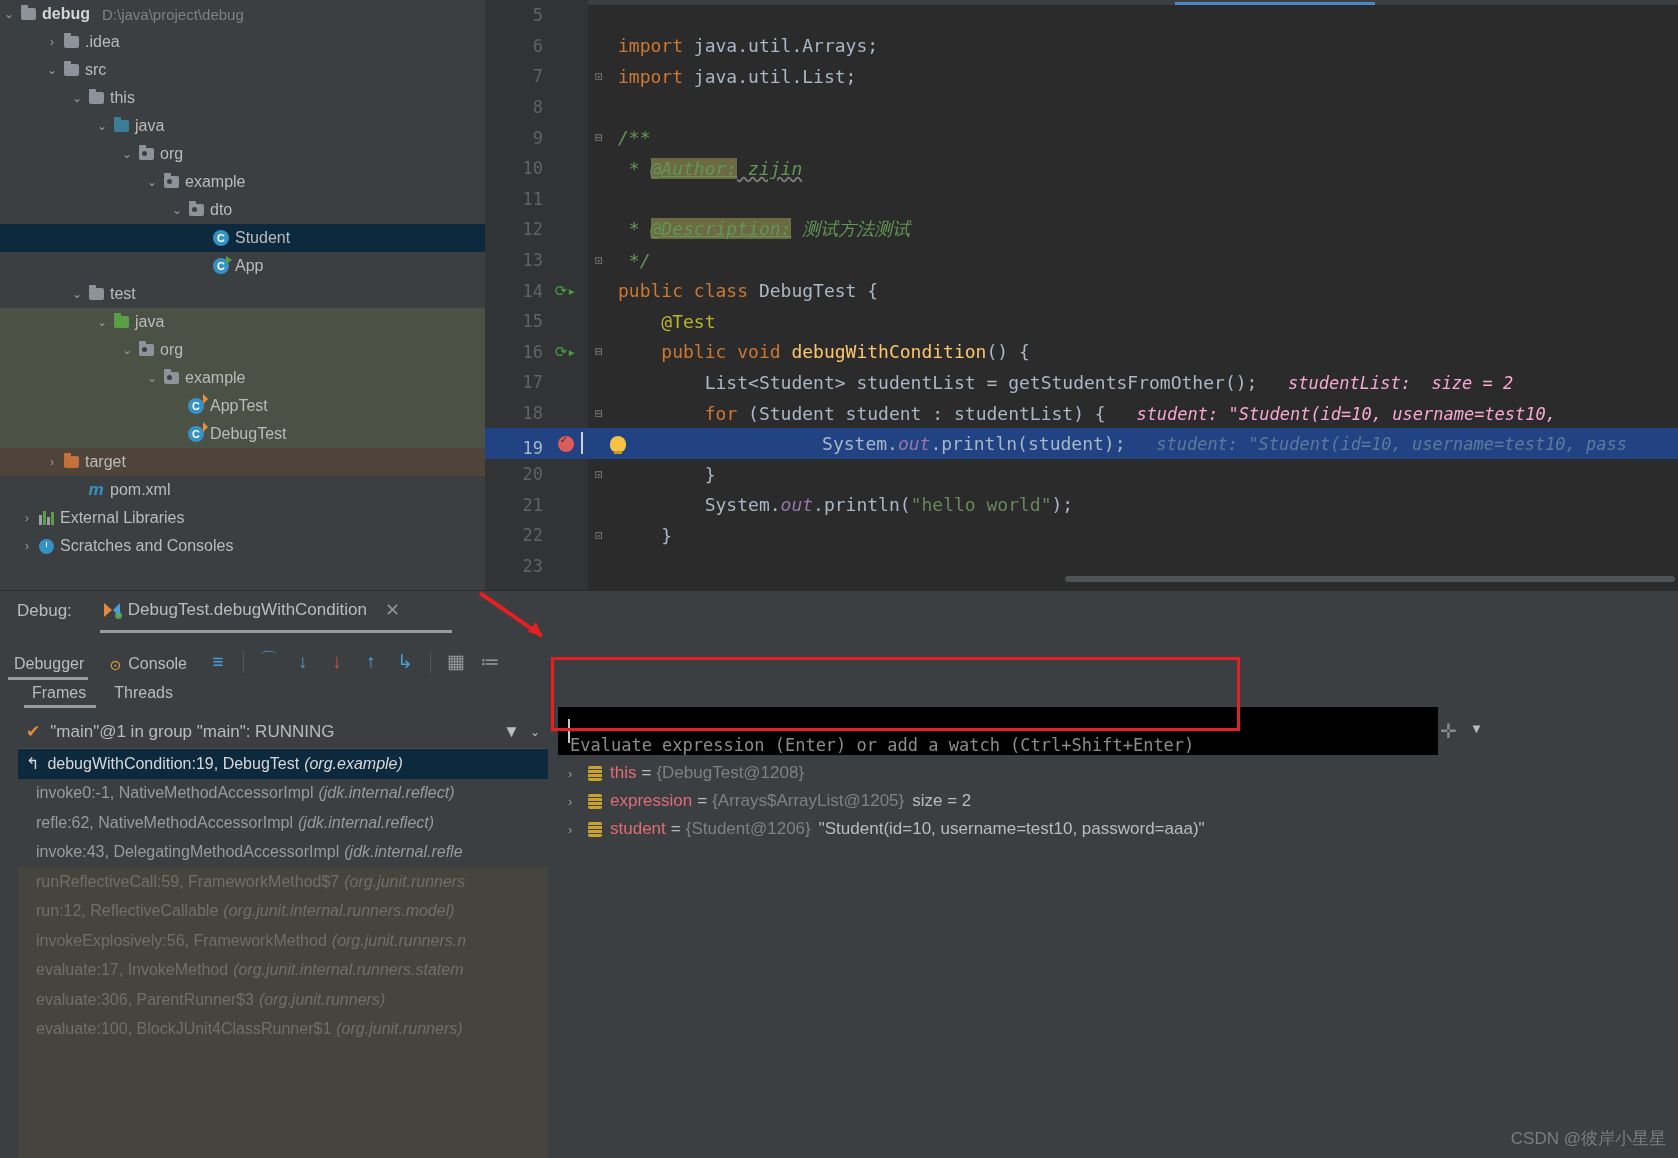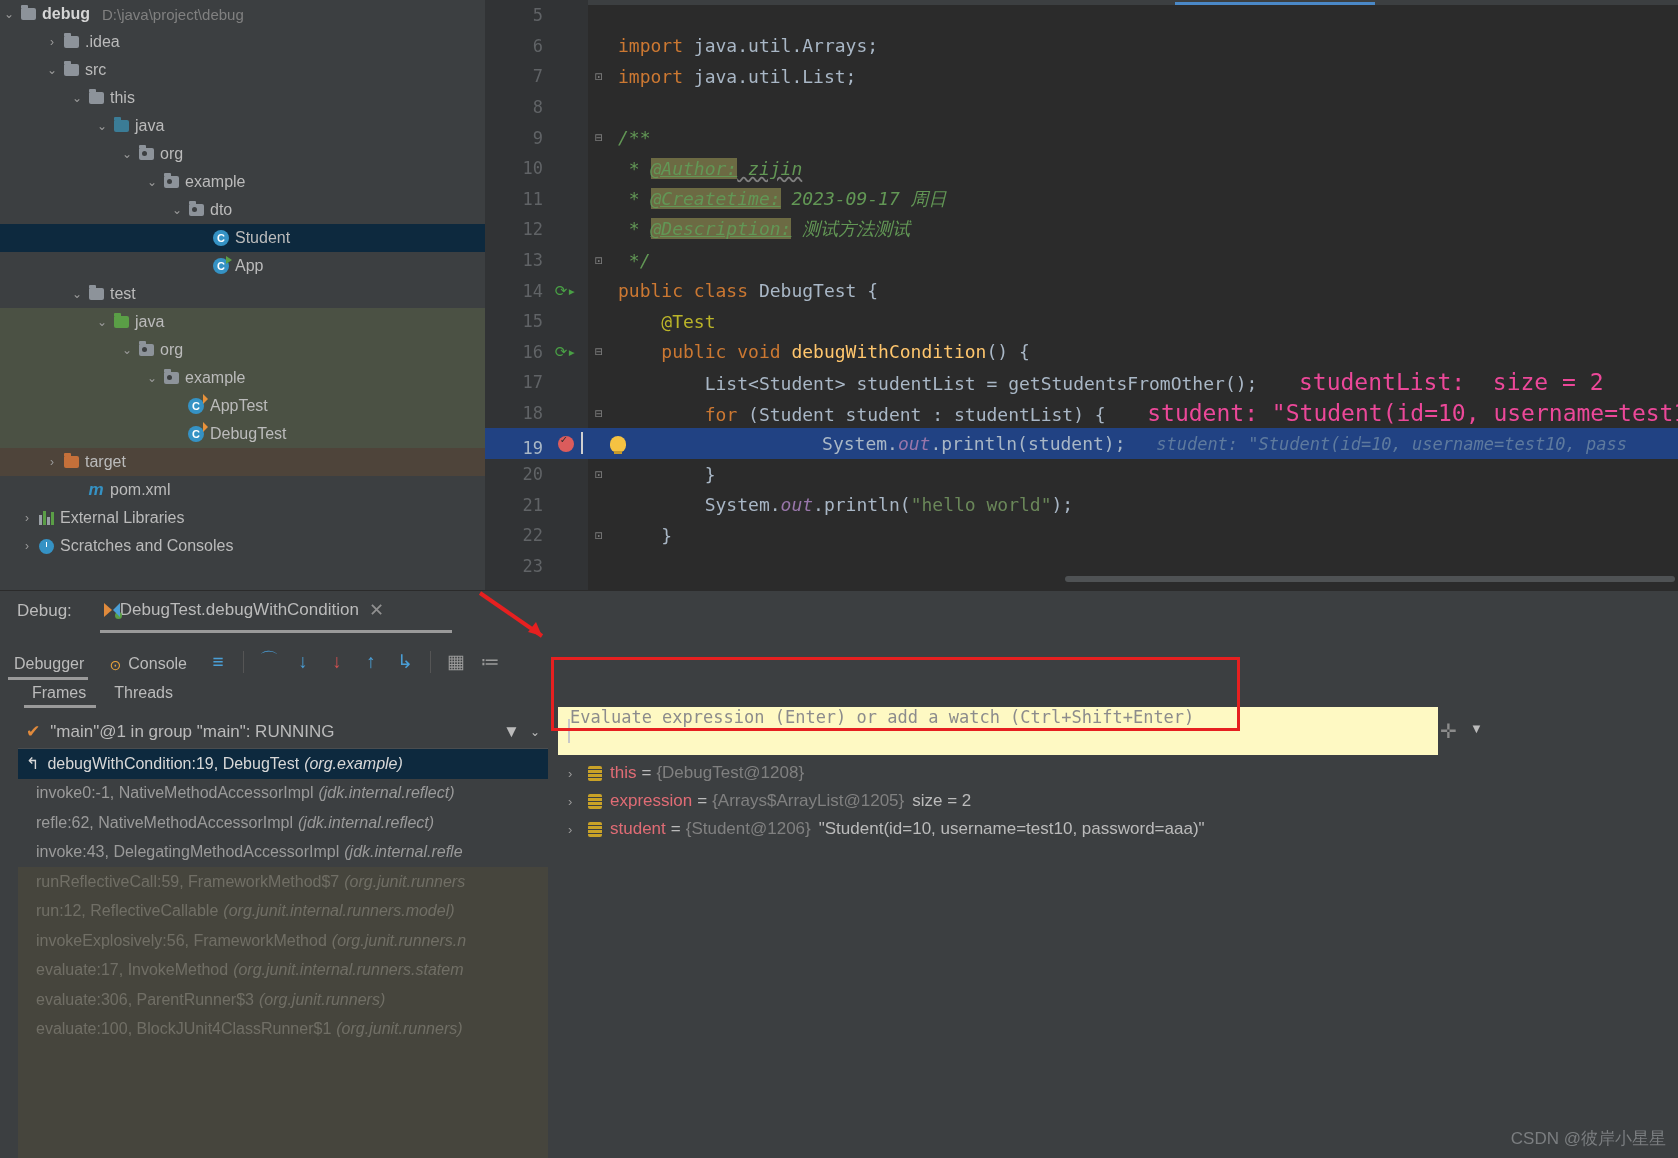--- a/index.html
+++ b/index.html
@@ -87,21 +87,21 @@
   .k { color: #cc7832; }       
   .t { color: #a9b7c6; }       
   .ty { color: #a9b7c6; }
   .cm { color: #629755; font-style: italic; }
   .tagdoc { color: #629755; font-style: italic; background: #6c6a43; text-decoration: underline; }
   .docval { color: #629755; font-style: italic; }
   .str { color: #6a8759; }
   .mth { color: #ffc66d; }
   .fld2 { color: #9876aa; font-style: italic; }
   .ann { color: #bbb529; }
-  .hint { color: #ec4899; font-size: 23px; }
+  .hint { color: #f9a8d4; font-style: italic; font-size: 17px; }
   .hint2 { color: #5e7a9e; font-style: italic; font-size: 17px; }
   .wavy { text-decoration: underline wavy #808080; }
 
   .bp { width:16px;height:16px;border-radius:50%;background:#db5c5c;position:relative;}
   .bp::after{content:"✓";position:absolute;left:3px;top:-3px;color:#2b2b2b;font-size:11px;font-weight:bold;}
   .runico { color:#49a045; font-size:15px; }
   .bulb { width:16px;height:16px;border-radius:50% 50% 40% 40%;background:#f5c242; position:relative;}
   .bulb::after{content:"";position:absolute;left:4px;bottom:-2px;width:8px;height:3px;background:#c69a2c;}
   .caret { position:absolute; left:96px; top:4px; width:2px; height:22px; background:#d0d0d0; }
   .scrollbar-h { position:absolute; left:580px; bottom:8px; width:610px; height:6px; background:#4f5254; border-radius:3px;}
@@ -110,21 +110,21 @@
   .debug-panel {
     position: absolute; left: 0; top: 590px; width: 1678px; height: 568px;
     background: #3c3f41; border-top: 1px solid #2b2b2b;
   }
   .debug-header {
     position: absolute; left:17px; top:0; width:1678px; height:40px;
     display: flex; align-items: center; font-size: 17px; color: #bbbbbb;
   }
   .debug-header .dlabel { padding-left: 0px; color: #bbbbbb; }
   .debug-tab {
-    display:flex; align-items:center; margin-left:32px;
+    display:flex; align-items:center; gap:8px; margin-left:32px;
     padding-bottom: 3px; position: relative;
   }
   .debug-tab::after {
     content:""; position:absolute; left:-4px; bottom:-9px; width:352px; height:3px; background:#9a9a9a;
   }
   .dbg-ico { width: 16px; height:16px; position:relative; }
   .dbg-ico::before {
     content:""; position:absolute; left:0; top:1px;
     border-left: 8px solid #e08a3c; border-top: 7px solid transparent; border-bottom: 7px solid transparent;
   }
@@ -165,21 +165,21 @@
   }
   .frame-row.current { background:#0d293e; color:#d8d8d8; padding-left:8px; }
   .frame-row .pkg { font-style: italic; padding-left:5px; }
   .frames-tint { position:absolute; left:18px; top:276px; width:530px; height:292px; background:#4e4a3a; opacity:0.55; pointer-events:none; }
 
   .vars-panel {
     position:absolute; left:550px; top:108px; width:940px; height:460px; background:#3c3f41;
   }
   .eval-box {
     position:absolute; left:8px; top:8px; width:880px; height:48px;
-    background: #fef9c3; display:flex; align-items:flex-start; padding-left:12px;
+    background: #000000; display:flex; align-items:flex-end; padding-left:12px;
     font-family: "DejaVu Sans Mono", monospace; font-size: 17px; color:#8c8c8c;
   }
   .eval-caret { position:absolute; left:10px; top:12px; width:2px; height:24px; background:#c8c8c8; }
   .eval-plus { position:absolute; left:890px; top:20px; color:#8c8c8c; font-size:20px;}
   .eval-arrow { position:absolute; left:920px; top:22px; color:#bbbbbb; font-size:13px;}
   .var-row {
     position:relative; display:flex; align-items:center; height:28px; font-size:17px;
     padding-left: 10px; white-space:nowrap;
   }
   .var-chev { width:20px; color:#9a9a9a; font-size:13px; }
@@ -392,21 +392,21 @@
       <div class="tabline"></div>
     </div>
     <div class="gutter"></div>
     <div class="code-area" id="code-area">
         <div class="line"><span class="lnum">5</span><span class="gutter-icons"></span><span class="fold"></span><span class="code"></span></div>
         <div class="line"><span class="lnum">6</span><span class="gutter-icons"></span><span class="fold"></span><span class="code"><span class="k">import </span><span class="t">java.util.Arrays;</span></span></div>
         <div class="line"><span class="lnum">7</span><span class="gutter-icons"></span><span class="fold">⊡</span><span class="code"><span class="k">import </span><span class="t">java.util.List;</span></span></div>
         <div class="line"><span class="lnum">8</span><span class="gutter-icons"></span><span class="fold"></span><span class="code"></span></div>
         <div class="line"><span class="lnum">9</span><span class="gutter-icons"></span><span class="fold">⊟</span><span class="code"><span class="cm">/**</span></span></div>
         <div class="line"><span class="lnum">10</span><span class="gutter-icons"></span><span class="fold"></span><span class="code"><span class="cm"> * </span><span class="tagdoc">@Author:</span><span class="docval wavy"> zijin</span></span></div>
-        <div class="line"><span class="lnum">11</span><span class="gutter-icons"></span><span class="fold"></span><span class="code"><span class="cm"> * </span><span class="tagdoc">@Createtime:</span><span class="docval"> 2023-09-17 周日</span></span></div>
+        <div class="line"><span class="lnum">11</span><span class="gutter-icons"></span><span class="fold"></span></div>
         <div class="line"><span class="lnum">12</span><span class="gutter-icons"></span><span class="fold"></span><span class="code"><span class="cm"> * </span><span class="tagdoc">@Description:</span><span class="docval"> 测试方法测试</span></span></div>
         <div class="line"><span class="lnum">13</span><span class="gutter-icons"></span><span class="fold">⊡</span><span class="code"><span class="cm"> */</span></span></div>
         <div class="line"><span class="lnum">14</span><span class="gutter-icons"><span class="runico">⟳▸</span></span><span class="fold"></span><span class="code"><span class="k">public class </span><span class="ty">DebugTest </span><span class="t">{</span></span></div>
         <div class="line"><span class="lnum">15</span><span class="gutter-icons"></span><span class="fold"></span><span class="code"><span class="ann">    @Test</span></span></div>
         <div class="line"><span class="lnum">16</span><span class="gutter-icons"><span class="runico">⟳▸</span></span><span class="fold">⊟</span><span class="code"><span class="k">    public void </span><span class="mth">debugWithCondition</span><span class="t">() {</span></span></div>
         <div class="line"><span class="lnum">17</span><span class="gutter-icons"></span><span class="fold"></span><span class="code"><span class="t">        List&lt;Student&gt; studentList = </span><span class="t">getStudentsFromOther</span><span class="t">();</span><span class="hint">   studentList:  size = 2</span></span></div>
         <div class="line"><span class="lnum">18</span><span class="gutter-icons"></span><span class="fold">⊟</span><span class="code"><span class="t">        </span><span class="k">for </span><span class="t">(Student student : studentList) {</span><span class="hint">   student: "Student(id=10, username=test10,</span></span></div>
         <div class="line highlight"><span class="lnum">19</span><span class="gutter-icons"><span class="bp"></span></span><span class="fold"></span><span class="bulb"></span><span style="width:58px;flex:none;"></span><span class="code"><span class="t">            System.</span><span class="fld2">out</span><span class="t">.println(student);</span><span class="hint2">   student: "Student(id=10, username=test10, pass</span></span><span class="caret"></span></div>
         <div class="line"><span class="lnum">20</span><span class="gutter-icons"></span><span class="fold">⊡</span><span class="code"><span class="t">        }</span></span></div>
         <div class="line"><span class="lnum">21</span><span class="gutter-icons"></span><span class="fold"></span><span class="code"><span class="t">        System.</span><span class="fld2">out</span><span class="t">.println(</span><span class="str">"hello world"</span><span class="t">);</span></span></div>

